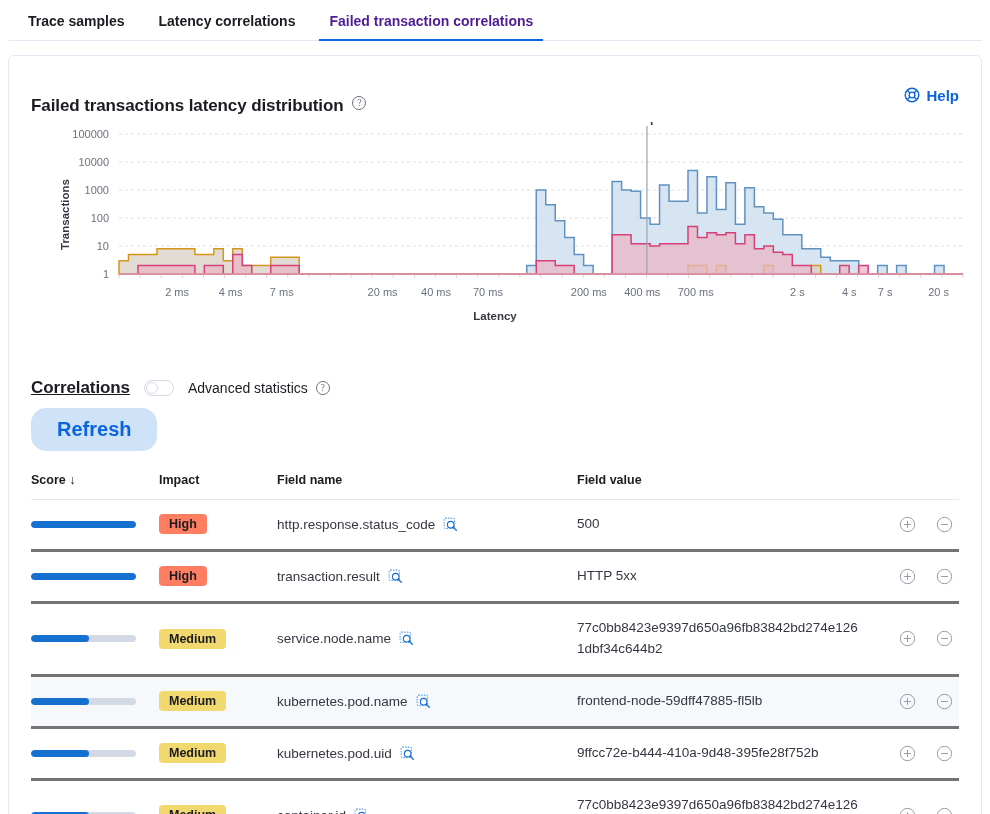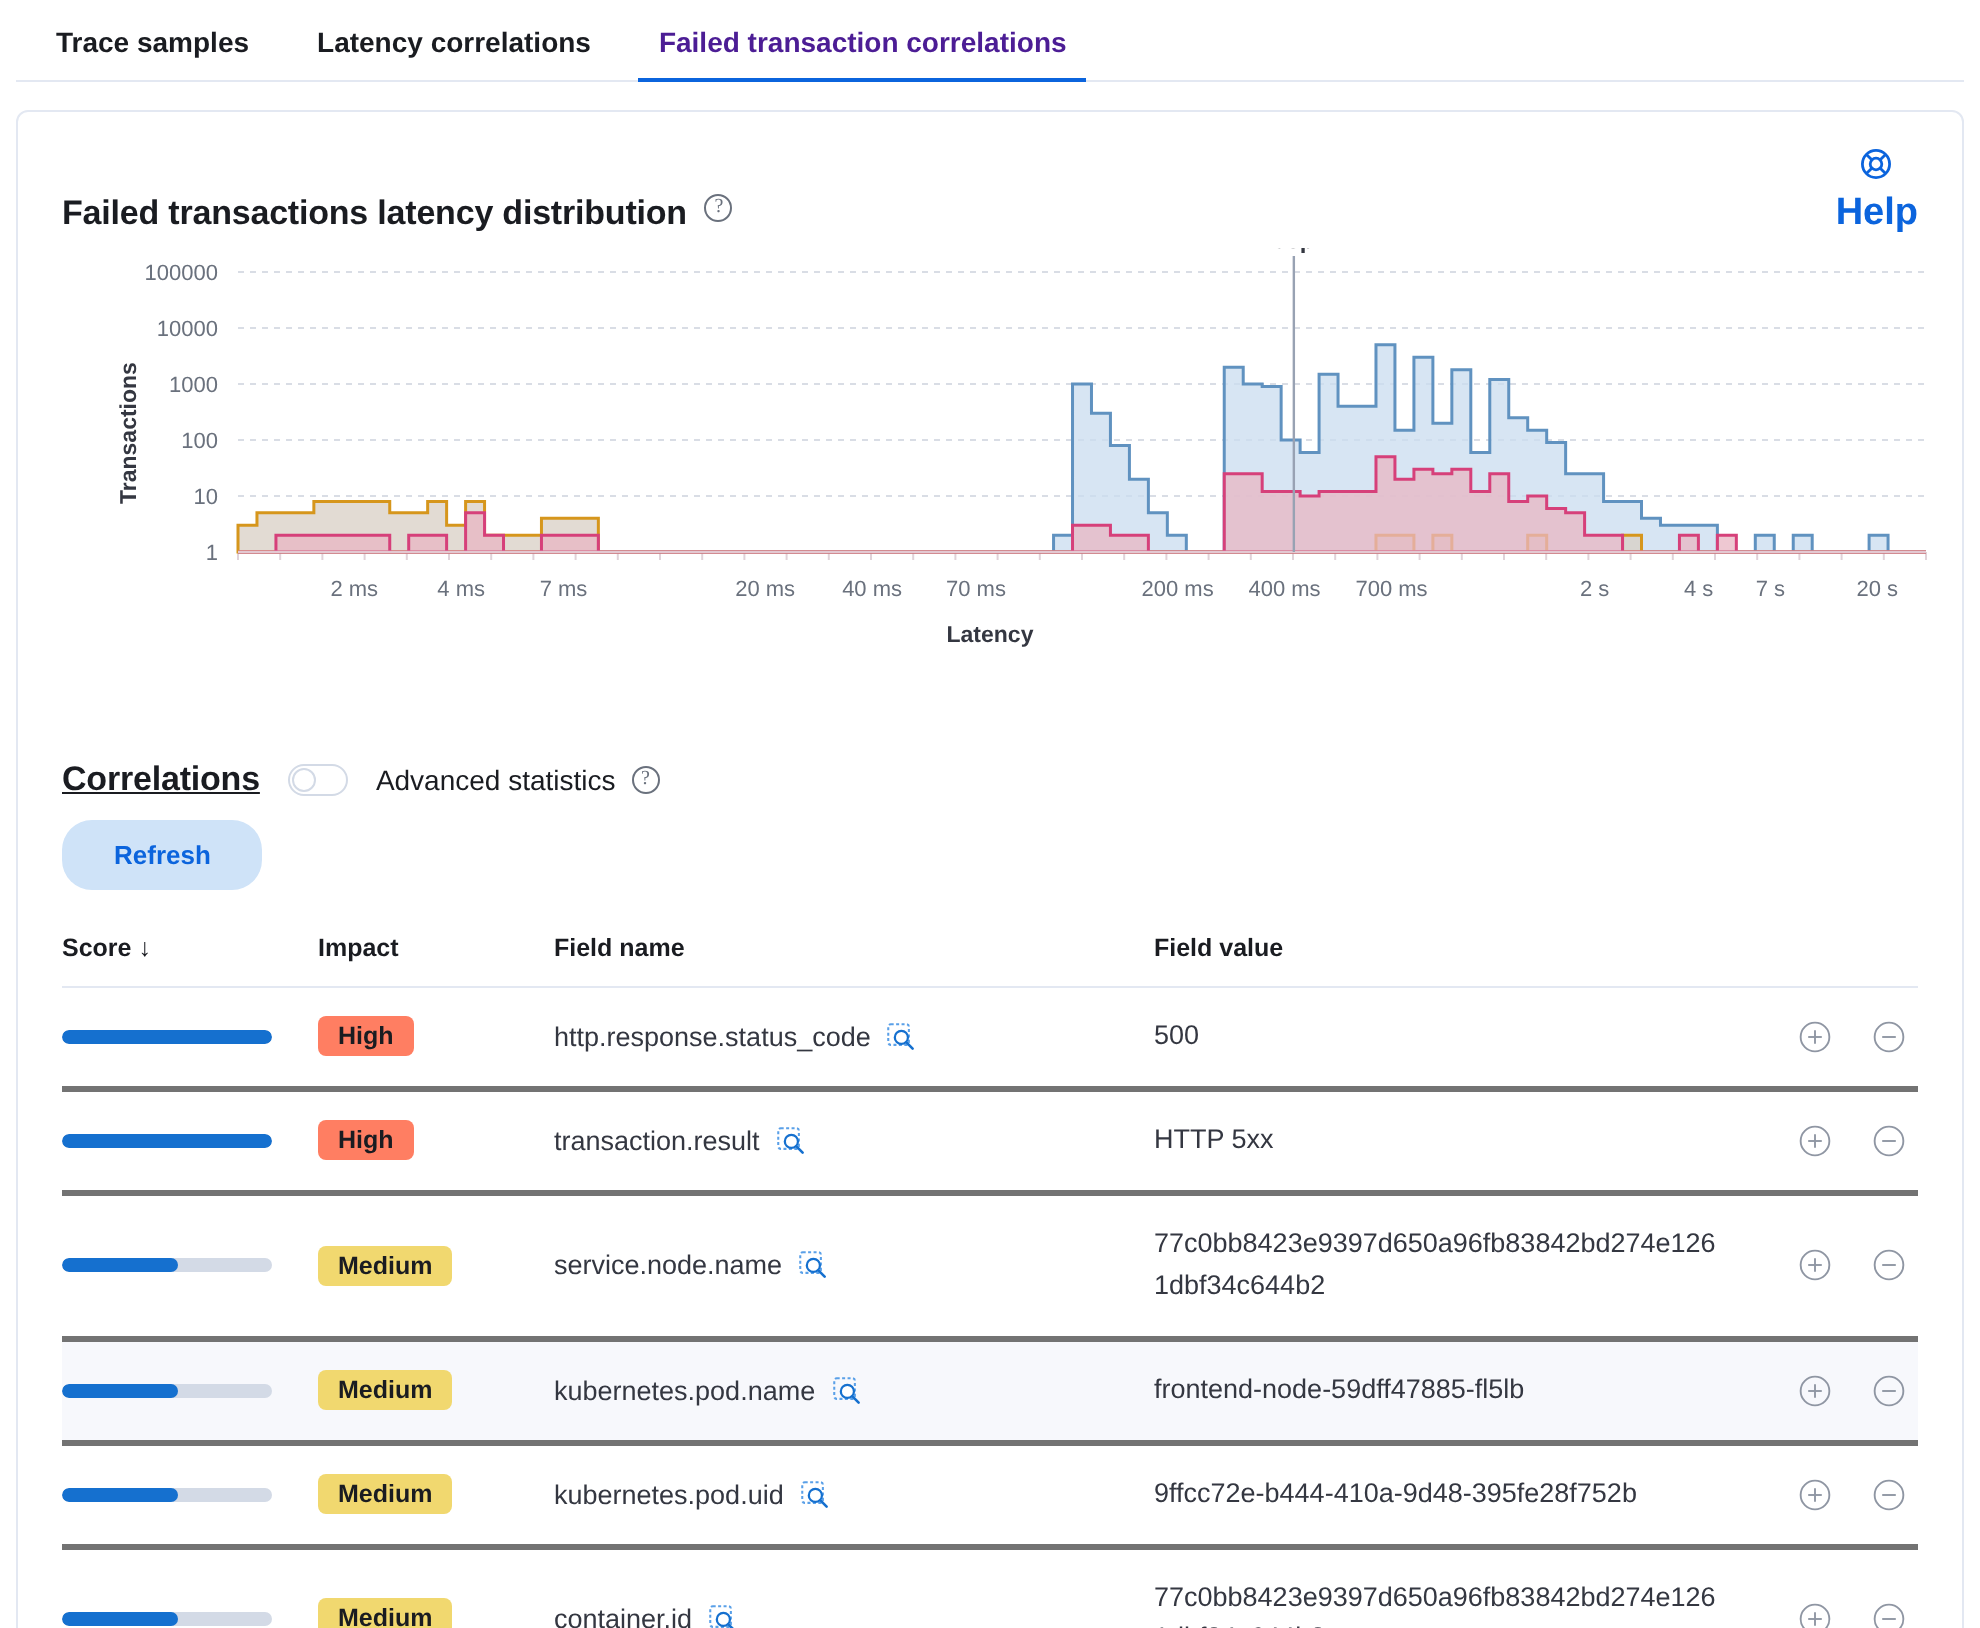--- a/index.html
+++ b/index.html
@@ -73,23 +73,22 @@
     color: #6a717d;
     font-size: 10px;
     line-height: 11px;
     text-align: center;
     font-weight: normal;
     display: inline-block;
     font-family: "Liberation Serif", serif;
   }
   .help-link {
     display: flex; align-items: center; gap: 6px;
-    color: #0b64dd; font-size: 19px; font-weight: bold;
+    color: #0b64dd; font-size: 15px; font-weight: bold;
     cursor: pointer;
-    flex-direction: column;
   }
 
   
   .chart-wrap { position: relative; height: 240px; margin-top: 6px; }
   .ylabel {
     position: absolute;
     left: 28px; top: 128px;
     transform: rotate(-90deg);
     transform-origin: left top;
     font-size: 11.5px;
@@ -151,21 +150,21 @@
     background: #e9edf3;
     overflow: hidden;
     width: 802px;
   }
   .progress-fill { height: 100%; background: #00bfb3; border-radius: 3px; }
   .refresh-btn {
     background: #cfe3f8;
     color: #0b64dd;
     border: none;
     border-radius: 15px;
-    font-size: 13px;
+    font-size: 20px;
     font-weight: bold;
     font-family: "Liberation Sans", sans-serif;
     padding: 10px 26px;
     cursor: pointer;
     margin-bottom: 2px;
   }
 
   
   table.corr {
     width: 100%;

